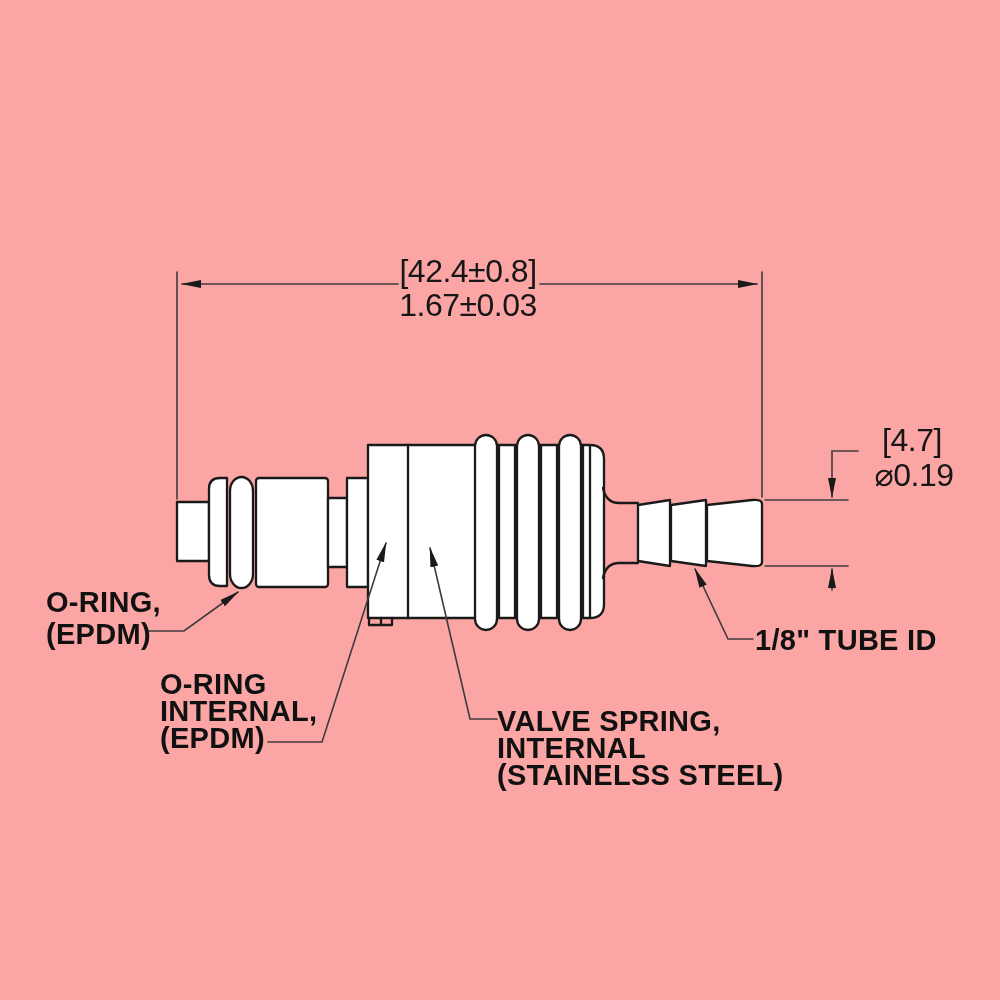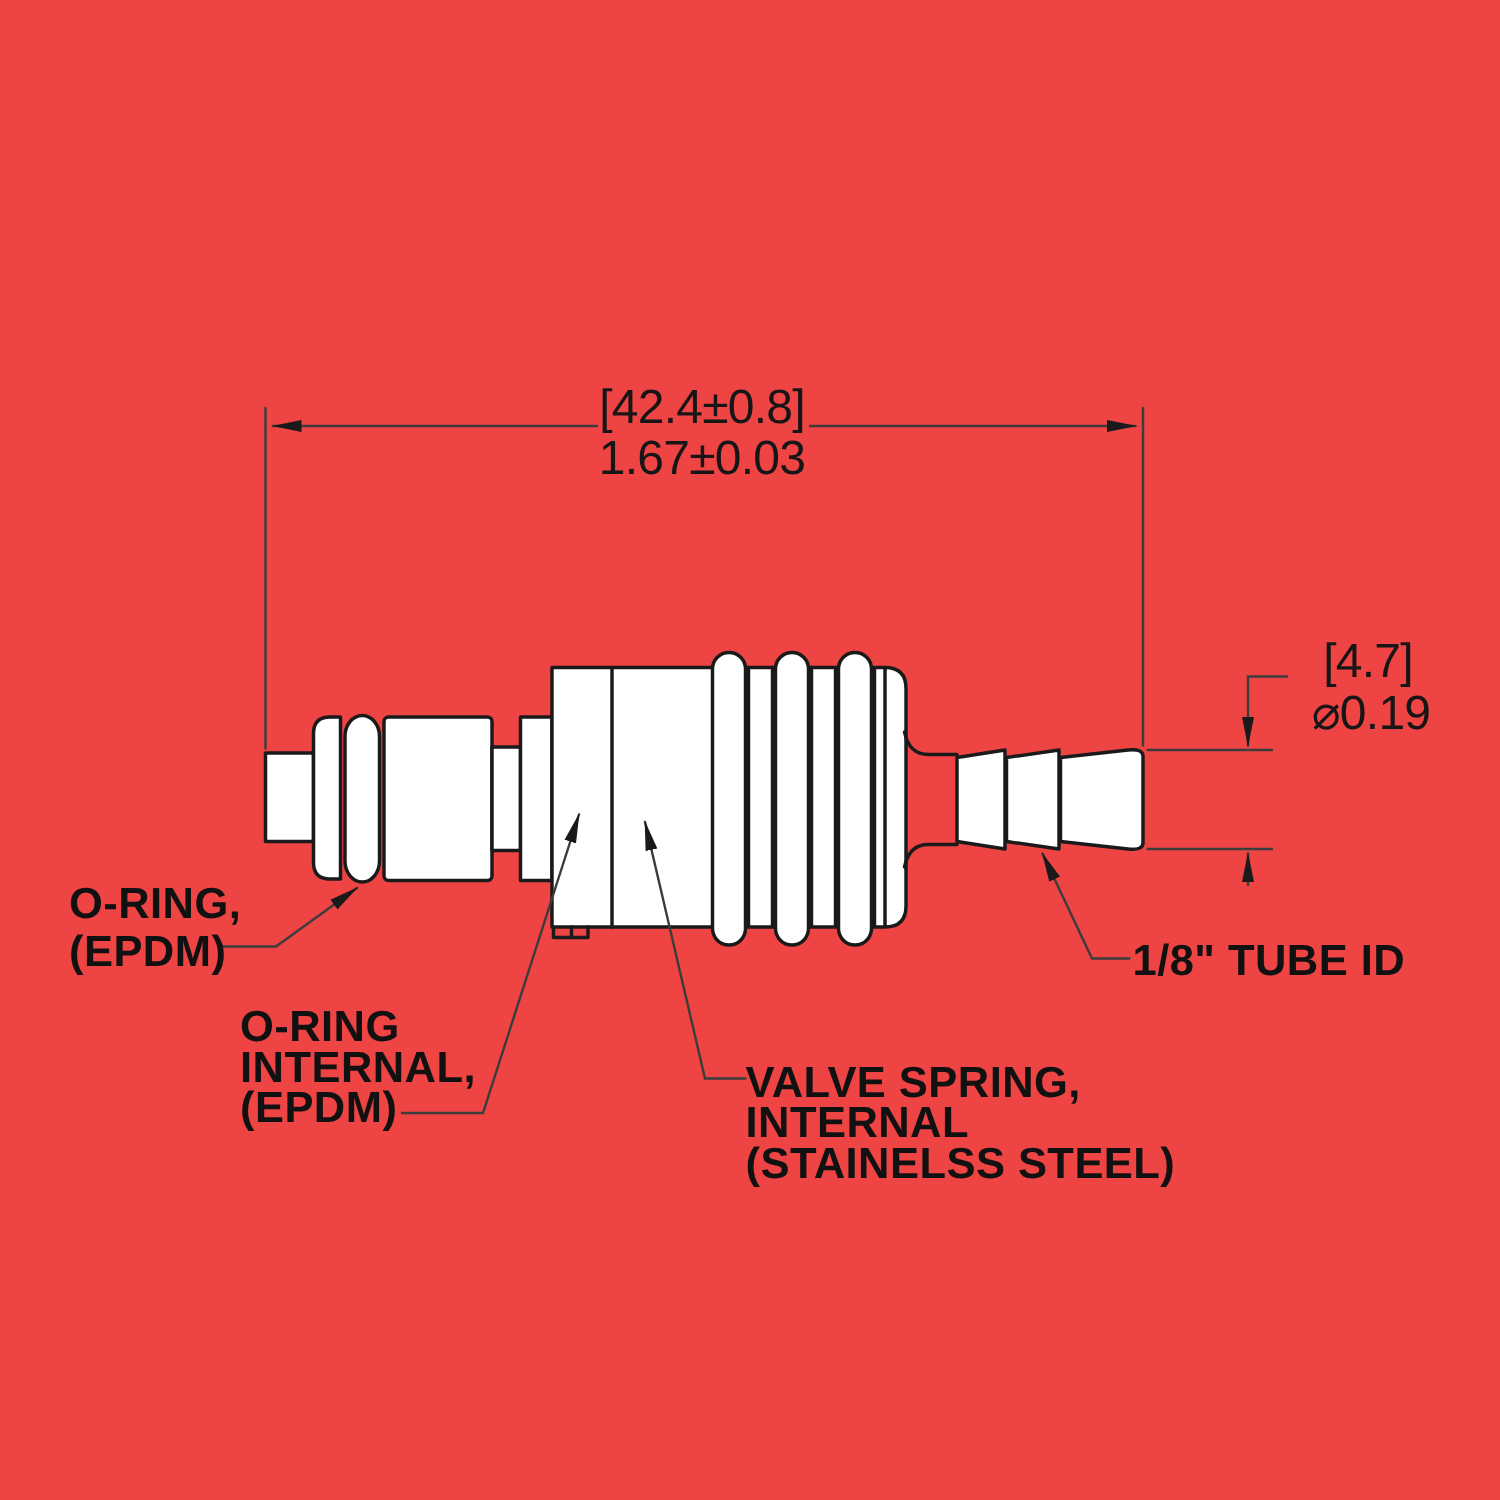--- a/index.html
+++ b/index.html
@@ -4,21 +4,21 @@
 <style>
   html, body {
     margin: 0;
     padding: 0;
     background: #ffffff;
   }
   #canvas {
     position: relative;
     width: 1000px;
     height: 1000px;
-    background: #ef4444;
+    background: #fca5a5;
     overflow: hidden;
     font-family: "Liberation Sans", "DejaVu Sans", sans-serif;
   }
   svg { display: block; }
   .part-line {
     fill: #ffffff;
     stroke: #1a1a1a;
     stroke-width: 2.3;
     stroke-linejoin: round;
     stroke-linecap: round;

